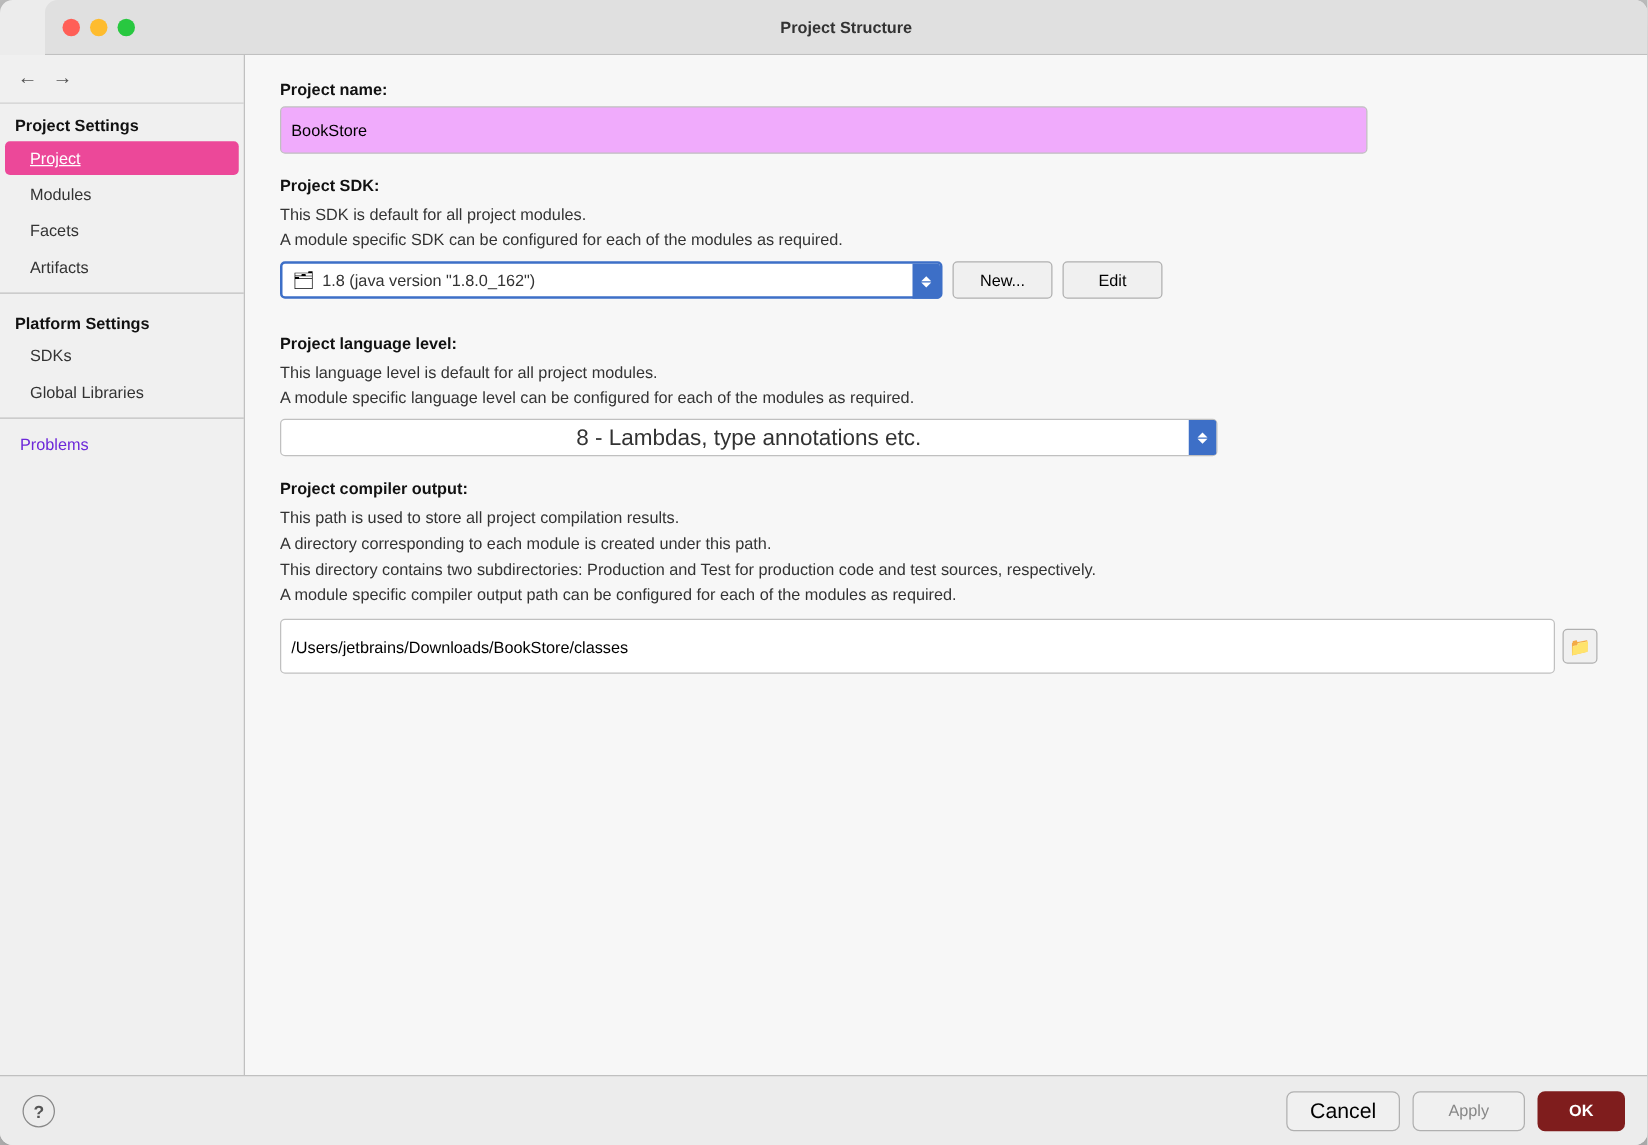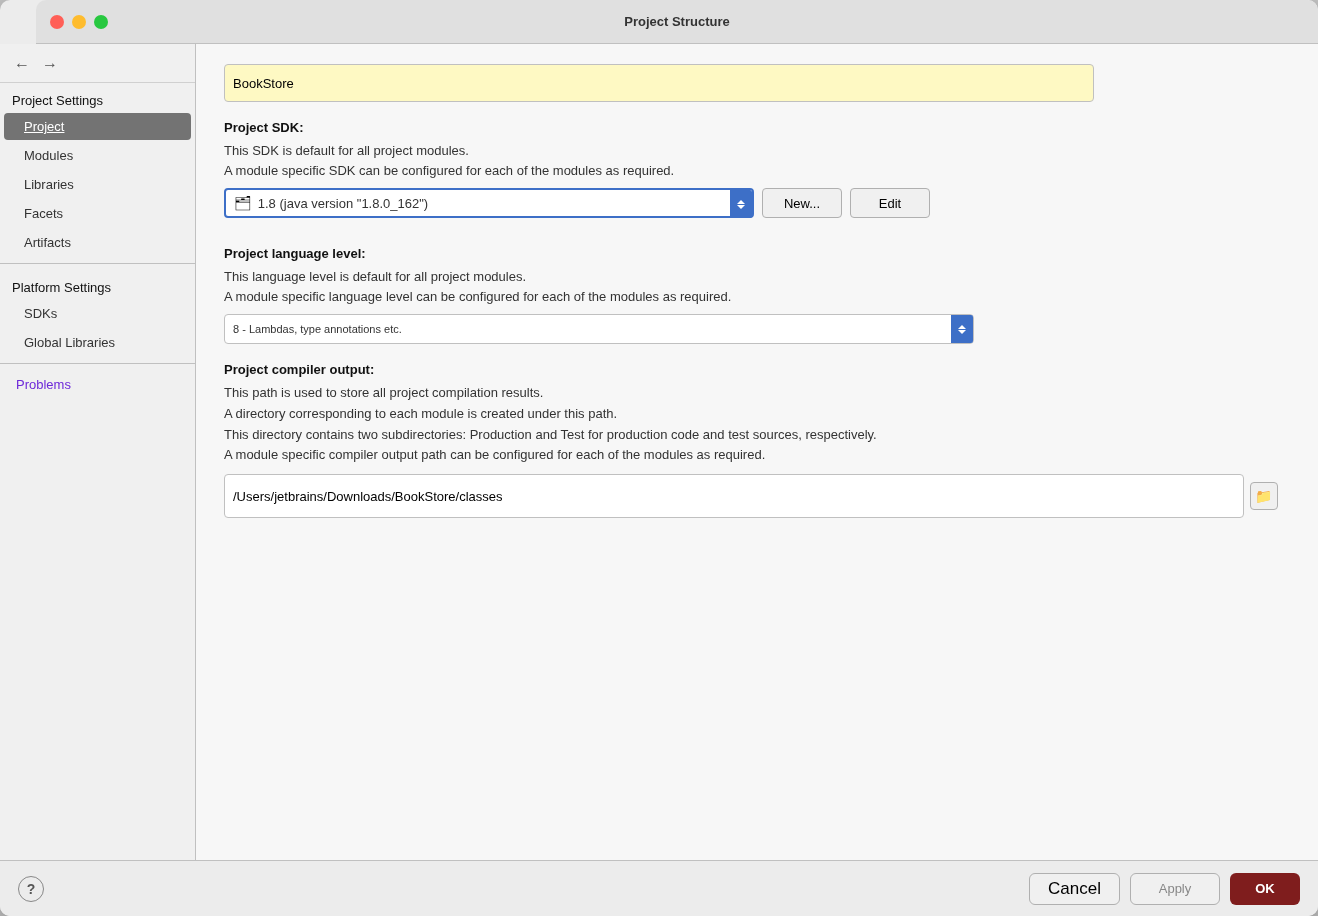--- a/index.html
+++ b/index.html
@@ -79,35 +79,35 @@
     }
     .nav-btn {
       background: none;
       border: none;
       cursor: pointer;
       font-size: 16px;
       color: #555;
       padding: 2px 4px;
     }
     .sidebar-section-header {
-      font-weight: 400;
+      font-weight: 700;
       font-size: 13px;
       color: #111;
       padding: 10px 12px 4px 12px;
     }
     .sidebar-item {
       padding: 6px 12px 6px 20px;
       cursor: pointer;
       font-size: 13px;
       color: #333;
       border-radius: 4px;
       margin: 1px 4px;
     }
     .sidebar-item.active {
-      background: #737373;
+      background: #ec4899;
       color: #fff;
       border-radius: 4px;
       text-decoration: underline;
     }
     .sidebar-divider {
       height: 1px;
       background: #c0c0c0;
       margin: 6px 0;
     }
     .problems-item {
@@ -129,21 +129,21 @@
       color: #111;
       margin-bottom: 6px;
     }
     .project-name-input {
       width: 870px;
       height: 30px;
       border: 1px solid #c0c0c0;
       border-radius: 4px;
       padding: 18px 8px;
       font-size: 13px;
-      background: #fef9c3;
+      background: #f0abfc;
       outline: none;
       margin-bottom: 18px;
     }
     .sdk-section { margin-bottom: 18px; }
     .sdk-description {
       font-size: 13px;
       color: #333;
       line-height: 1.5;
       margin-bottom: 8px;
     }
@@ -215,22 +215,23 @@
       height: 30px;
       border: 1px solid #c0c0c0;
       border-radius: 4px;
       background: #fff;
       padding: 0 8px;
       cursor: pointer;
       position: relative;
     }
     .lang-dropdown-text {
       flex: 1;
-      font-size: 11px;
-      color: #333;
+      font-size: 18px;
+      color: #333;
+      text-align: center;
     }
     .lang-spinner {
       width: 22px;
       height: 28px;
       background: #3d6fc7;
       border-radius: 0 2px 2px 0;
       display: flex;
       flex-direction: column;
       align-items: center;
       justify-content: center;
@@ -365,23 +366,20 @@
         <button class="nav-btn">→</button>
       </div>
       <div class="sidebar-section-header">Project Settings</div>
       <div class="sidebar-item active">
         <span>Project</span>
       </div>
       <div class="sidebar-item">
         <span>Modules</span>
       </div>
       <div class="sidebar-item">
-        <span>Libraries</span>
-      </div>
-      <div class="sidebar-item">
         <span>Facets</span>
       </div>
       <div class="sidebar-item">
         <span>Artifacts</span>
       </div>
       <div class="sidebar-divider"></div>
       <div class="sidebar-section-header">Platform Settings</div>
       <div class="sidebar-item">
         <span>SDKs</span>
       </div>
@@ -389,20 +387,21 @@
         <span>Global Libraries</span>
       </div>
       <div class="sidebar-divider"></div>
       <div class="problems-item">
         <span>Problems</span>
       </div>
     </div>
 
     <div class="main-panel">
       
+      <div class="section-label">Project name:</div>
       <input class="project-name-input" type="text" value="BookStore" style="">
 
       
       <div class="sdk-section">
         <div class="section-label">Project SDK:</div>
         <div class="sdk-description">
           <span>This SDK is default for all project modules.</span><br>
           <span>A module specific SDK can be configured for each of the modules as required.</span>
         </div>
         <div class="sdk-row">

